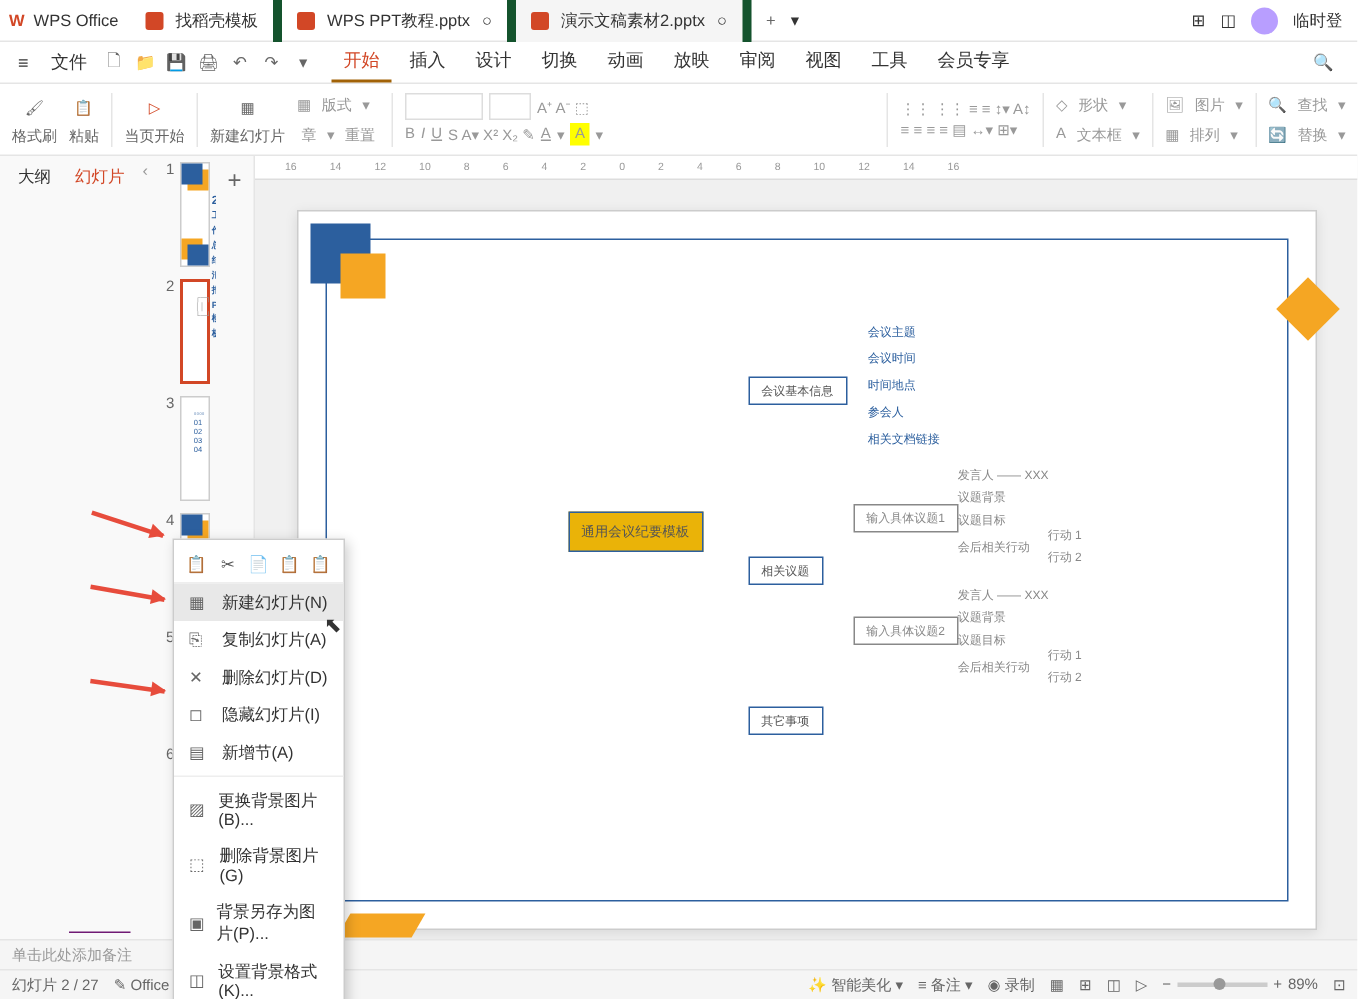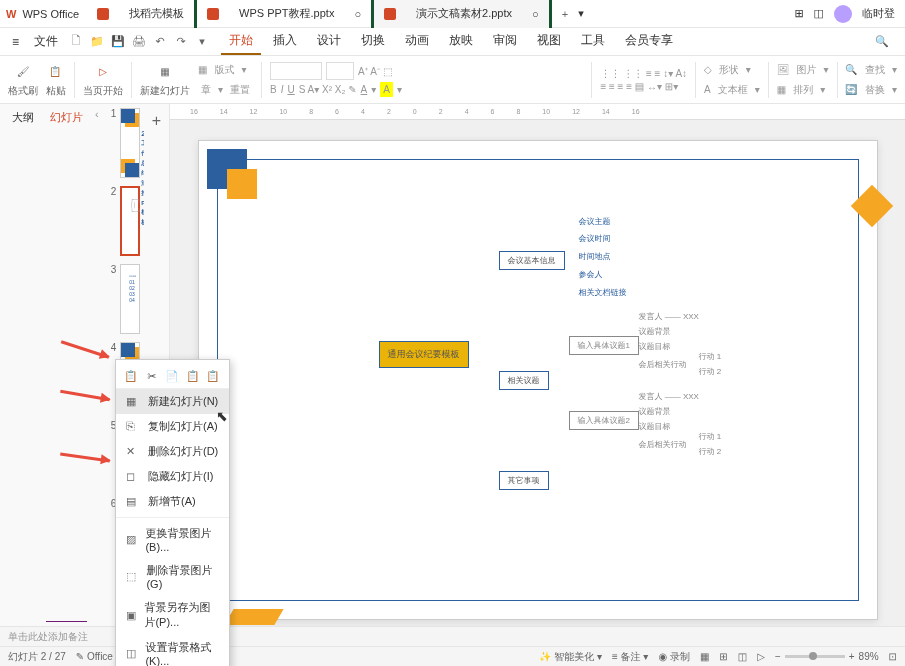--- a/index.html
+++ b/index.html
@@ -1,21 +1,21 @@
 <!DOCTYPE html>
 <html><head>
 <meta charset="utf-8">
 <style>
 * { margin: 0; padding: 0; box-sizing: border-box; font-family: "Microsoft YaHei", sans-serif; }
 body { width: 905px; height: 666px; background: #fff; overflow: hidden; font-size: 11px; color: #333; }
 
 .titlebar { height: 28px; background: #fff; display: flex; align-items: center; border-bottom: 1px solid #e5e5e5; }
 .titlebar .logo { color: #d24726; font-weight: bold; padding: 0 6px; font-size: 11px; }
 .titlebar .appname { font-size: 11px; color: #333; padding-right: 8px; }
-.titlebar .tab { display: flex; align-items: center; padding: 0 10px; height: 28px; border-right: 3px solid #14532d; font-size: 11px; gap: 20px; }
+.titlebar .tab { display: flex; align-items: center; padding: 0 10px; height: 28px; border-right: 6px solid #14532d; font-size: 11px; gap: 8px; }
 .titlebar .tab.active { background: #f5f5f5; }
 .titlebar .tab .doc-icon { width: 12px; height: 12px; background: #d24726; border-radius: 2px; }
 .titlebar .spacer { flex: 1; }
 .titlebar .tab-add { padding: 0 10px; color: #666; }
 .titlebar .right-icons { display: flex; gap: 10px; padding: 0 10px; align-items: center; }
 .titlebar .avatar { width: 18px; height: 18px; border-radius: 50%; background: #b89eff; }
 
 .menubar { height: 28px; display: flex; align-items: center; padding: 0 6px; border-bottom: 1px solid #e5e5e5; }
 .menubar .menu-btn { padding: 0 6px; font-size: 12px; }
 .menubar .file-menu { display: flex; gap: 3px; align-items: center; }

